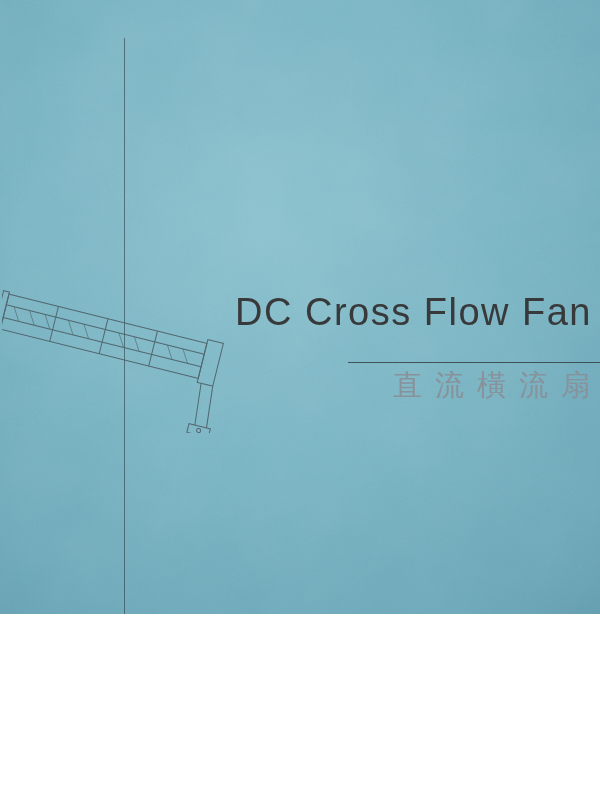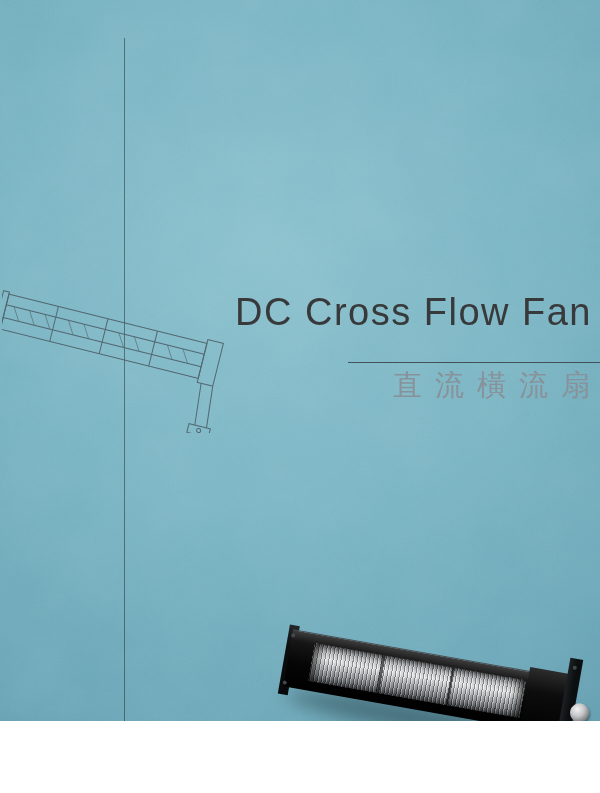--- a/index.html
+++ b/index.html
@@ -1,20 +1,20 @@
 <!DOCTYPE html>
 <html><head>
 <meta charset="utf-8">
 <style>
   * { margin:0; padding:0; box-sizing:border-box; }
   html,body { width:600px; height:793px; overflow:hidden; }
   body { font-family:"Liberation Sans", sans-serif; }
 
   .page {
-    position:relative; width:600px; height:721px; overflow:hidden;
+    position:relative; width:600px; height:614px; overflow:hidden;
     background: radial-gradient(circle at 45% 35%, #8ac2cf 0%, #7ab6c5 45%, #6aa7b9 85%, #619caf 100%);
     text-align: right;
   }
   .noise { position:absolute; left:0; top:0; width:600px; height:793px; pointer-events:none; }
 
   .vline {
     position:absolute; left:124px; top:38px; width:1px; height:712px;
     background: rgba(40,52,58,0.55);
   }
   .hline {

